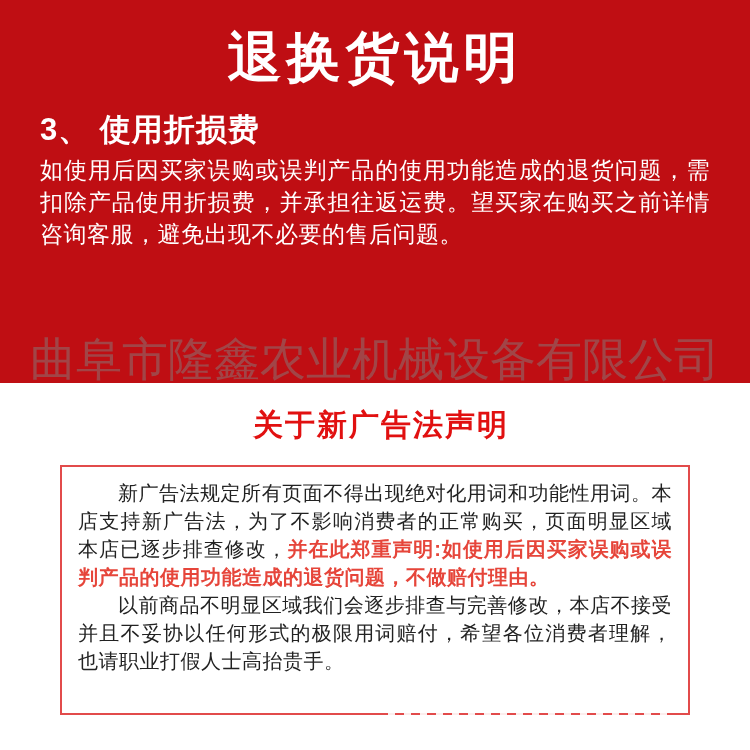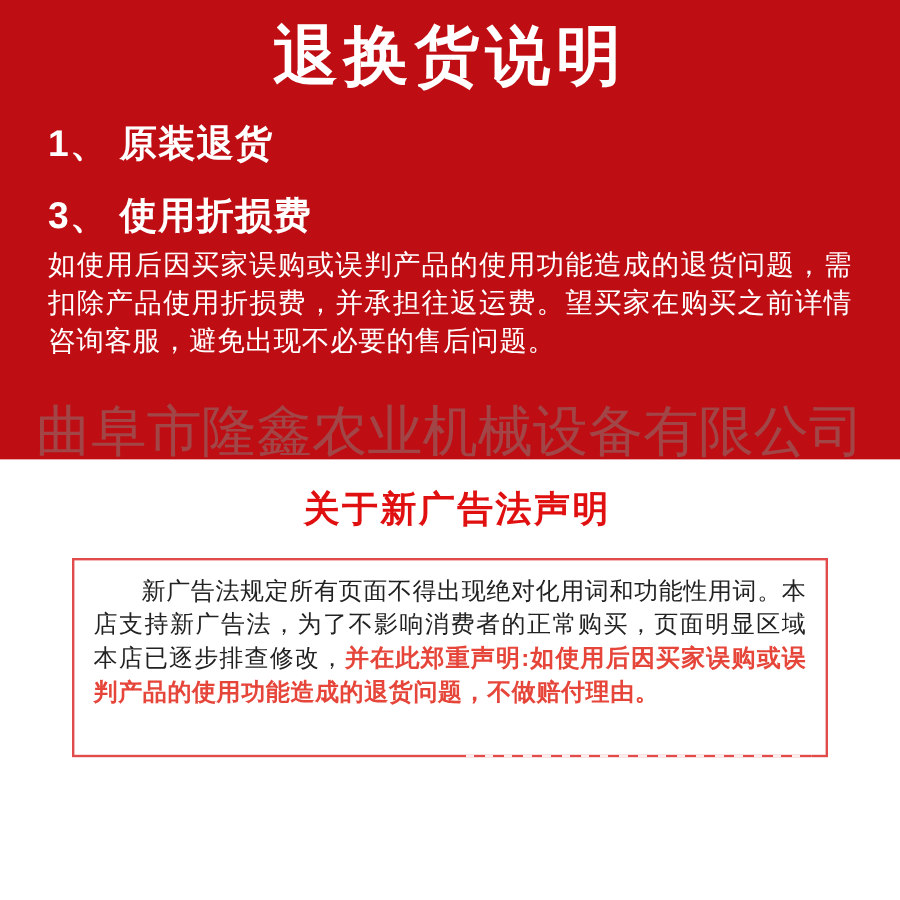--- a/index.html
+++ b/index.html
@@ -13,21 +13,21 @@
     margin:0 auto;
     background:#ffffff;
     overflow:hidden;
   }
   
   .red-banner{
     position:absolute;top:0;left:0;
     width:750px;height:383px;
     background:#bf0e13;
     box-sizing:border-box;
-    padding-top:16px;
+    padding-top:26px;
   }
   .banner-title{
     margin:0;
     text-align:center;
     color:#ffffff;
     font-size:54px;
     font-weight:bold;
     letter-spacing:5px;
     line-height:62px;
   }
@@ -115,34 +115,34 @@
 </style>
 </head>
 <body>
 
 <div class="page">
 
   <section class="red-banner">
     <h1 class="banner-title">退换货说明</h1>
 
     <div class="policy">
-      <h2 class="policy-heading">1、 原装退货</h2>
 
       <h2 class="policy-heading">3、 使用折损费</h2>
       <p class="policy-body">如使用后因买家误购或误判产品的使用功能造成的退货问题，需扣除产品使用折损费，并承担往返运费。望买家在购买之前详情咨询客服，避免出现不必要的售后问题。</p>
     </div>
   </section>
 
   <div class="watermark">曲阜市隆鑫农业机械设备有限公司</div>
 
   <section class="white-section">
     <h2 class="ad-law-title">关于新广告法声明</h2>
 
     <div class="notice-box">
       <p class="notice-para">
         <span>新广告法规定所有页面不得出现绝对化用词和功能性用词。本店支持新广告法，为了不影响消费者的正常购买，页面明显区域本店已逐步排查修改，</span><span class="red-inline">并在此郑重声明:如使用后因买家误购或误判产品的使用功能造成的退货问题，不做赔付理由。</span>
       </p>
+      <p class="notice-para">以前商品不明显区域我们会逐步排查与完善修改，本店不接受并且不妥协以任何形式的极限用词赔付，希望各位消费者理解，也请职业打假人士高抬贵手。</p>
 
       <div class="border-fade"></div>
     </div>
   </section>
 
 </div>
 
 </body></html>

